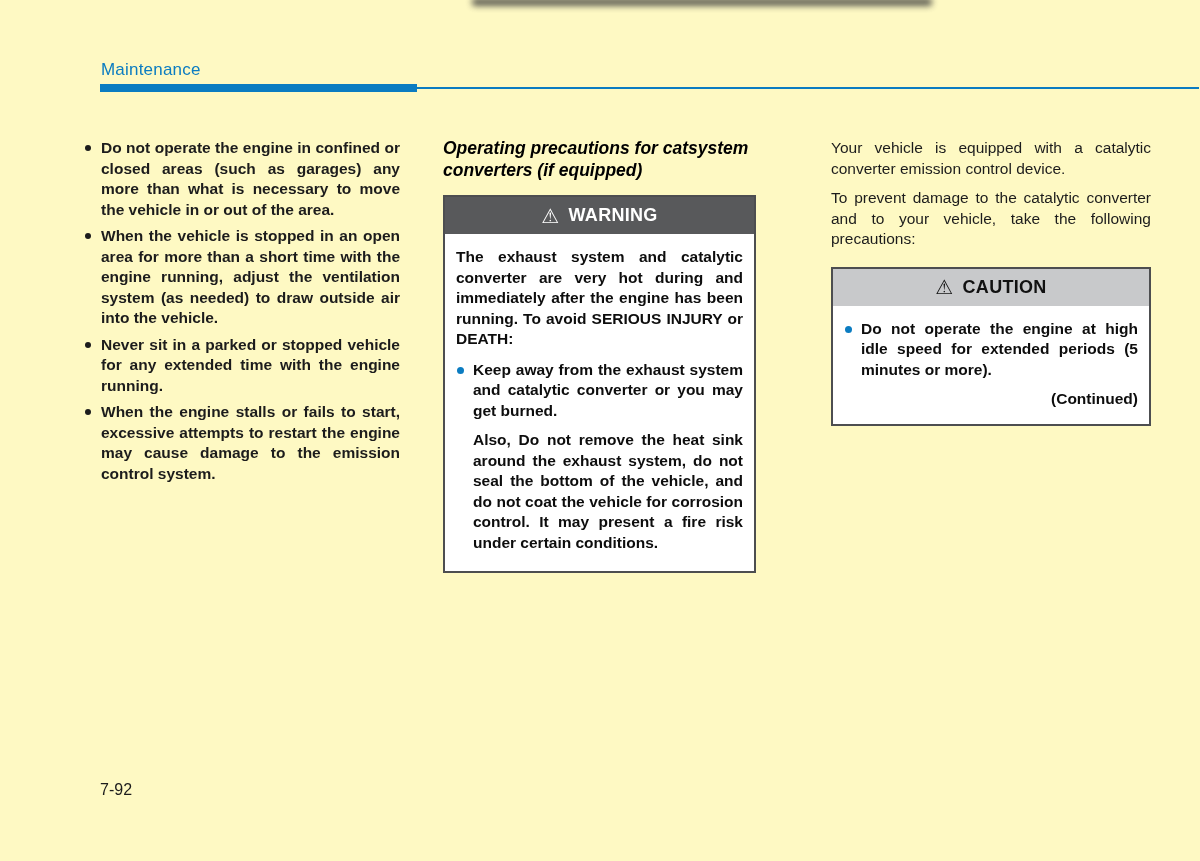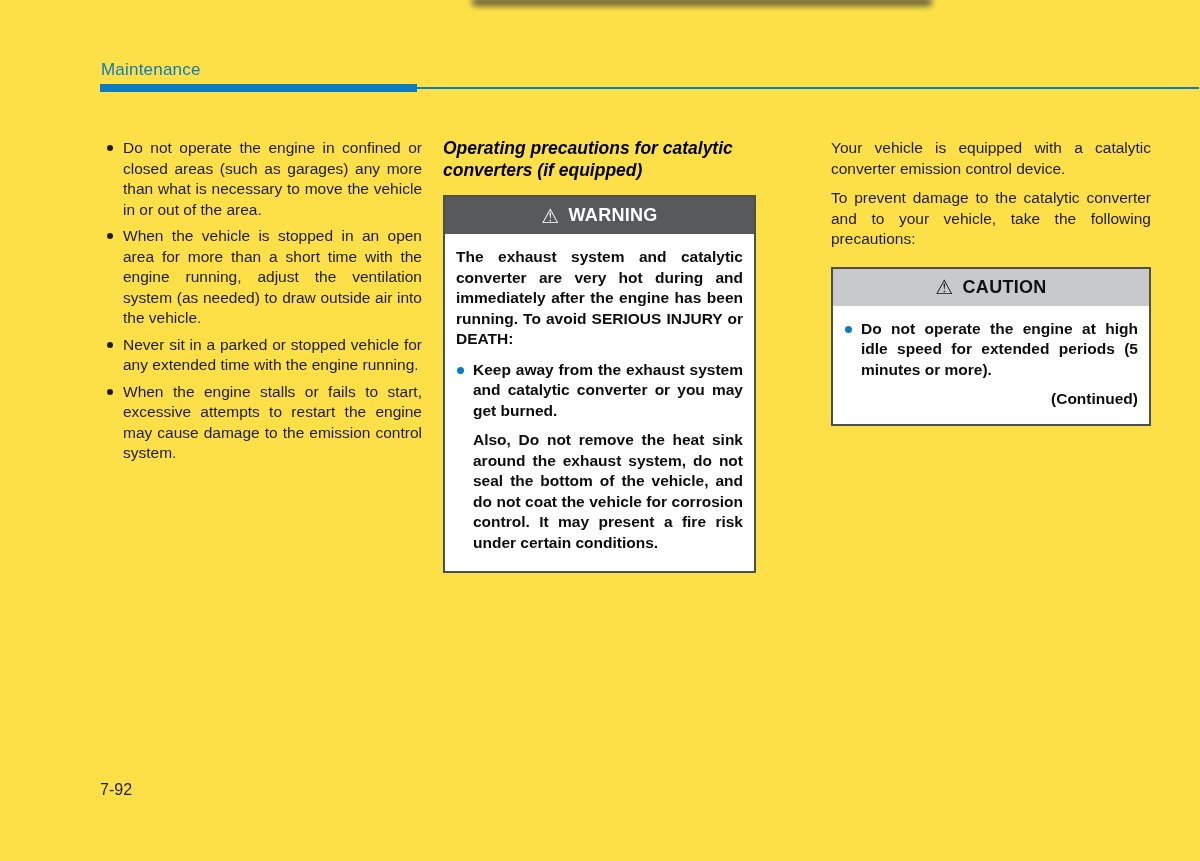--- a/index.html
+++ b/index.html
@@ -8,21 +8,21 @@
     --caution-header-bg: #c8c9cb;
     --box-border: #4d4e50;
   }
   * { box-sizing: border-box; }
   html, body { margin: 0; padding: 0; background: #ffffff; }
   body { font-family: "Liberation Sans", sans-serif; }
   .page {
     position: relative;
     width: 1200px;
     height: 861px;
-    background: #fde047;
+    background: #fef9c3;
     color: #1c1c1c;
     overflow: hidden;
   }
   .blur-strip {
     position: absolute;
     left: 472px; top: -2px;
     width: 460px; height: 8px;
     background: #3a3a3a;
     filter: blur(3px);
     opacity: 0.8;
@@ -41,21 +41,21 @@
     width: 317px; height: 8px;
     background: var(--accent);
   }
   .rule-thin {
     position: absolute;
     left: 417px; top: 87px;
     width: 782px; height: 2px;
     background: var(--accent);
   }
   .col { position: absolute; top: 138px; }
-  .col-left  { left: 104px; width: 318px; }
+  .col-left  { left: 82px; width: 318px; font-weight: bold; }
   .col-mid   { left: 443px; width: 313px; }
   .col-right { left: 785px; width: 366px; padding-left: 46px; }
 
   .bullet-item {
     position: relative;
     padding-left: 19px;
     margin-bottom: 6px;
     font-size: 15.5px;
     line-height: 20.5px;
     text-align: justify;
@@ -168,21 +168,21 @@
       <span class="dot"></span>
       <span>Never sit in a parked or stopped vehicle for any extended time with the engine running.</span>
     </div>
     <div class="bullet-item">
       <span class="dot"></span>
       <span>When the engine stalls or fails to start, excessive attempts to restart the engine may cause damage to the emission control system.</span>
     </div>
   </div>
 
   <div class="col col-mid">
-    <h2 class="mid-heading">Operating precautions for cat­alytic converters (if equipped)</h2>
+    <h2 class="mid-heading">Operating precautions for cat­system converters (if equipped)</h2>
 
     <div class="box warning-box">
       <div class="box-header warning-header">
         <span class="warn-glyph">⚠</span>
         <span>WARNING</span>
       </div>
       <div class="box-body">
         <p class="intro">The exhaust system and cat­alytic converter are very hot during and immediately after the engine has been running. To avoid SERIOUS INJURY or DEATH:</p>
         <div class="box-bullet">
           <span class="dot"></span>

